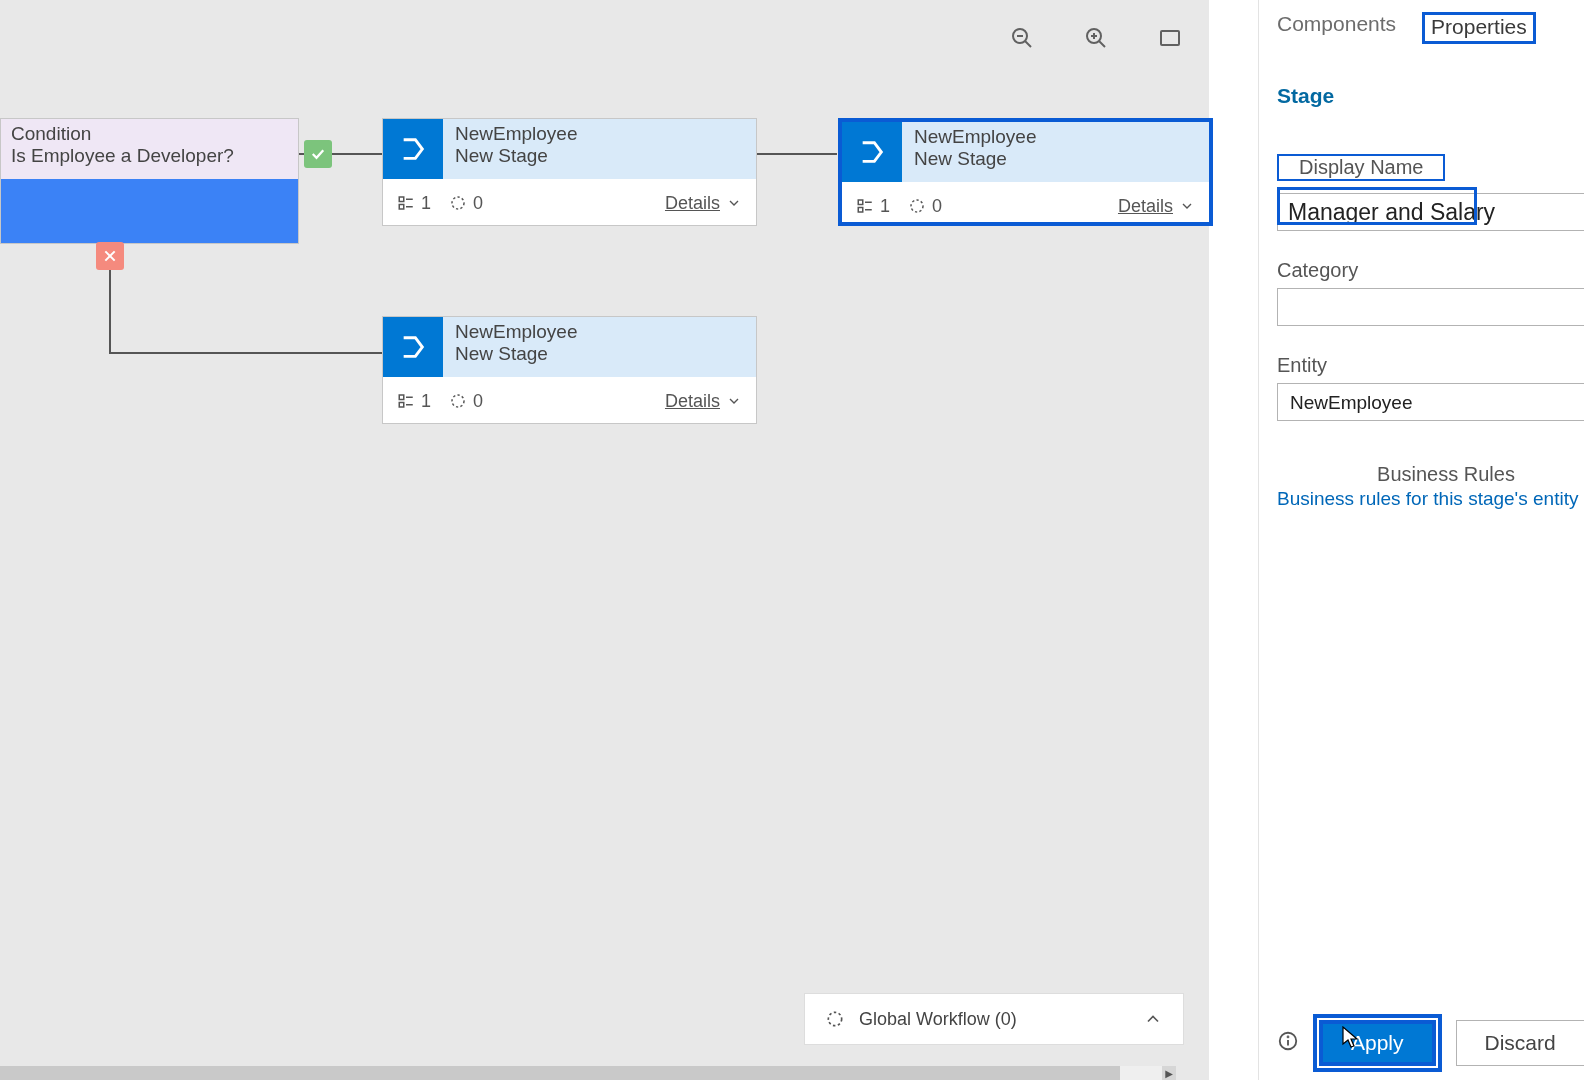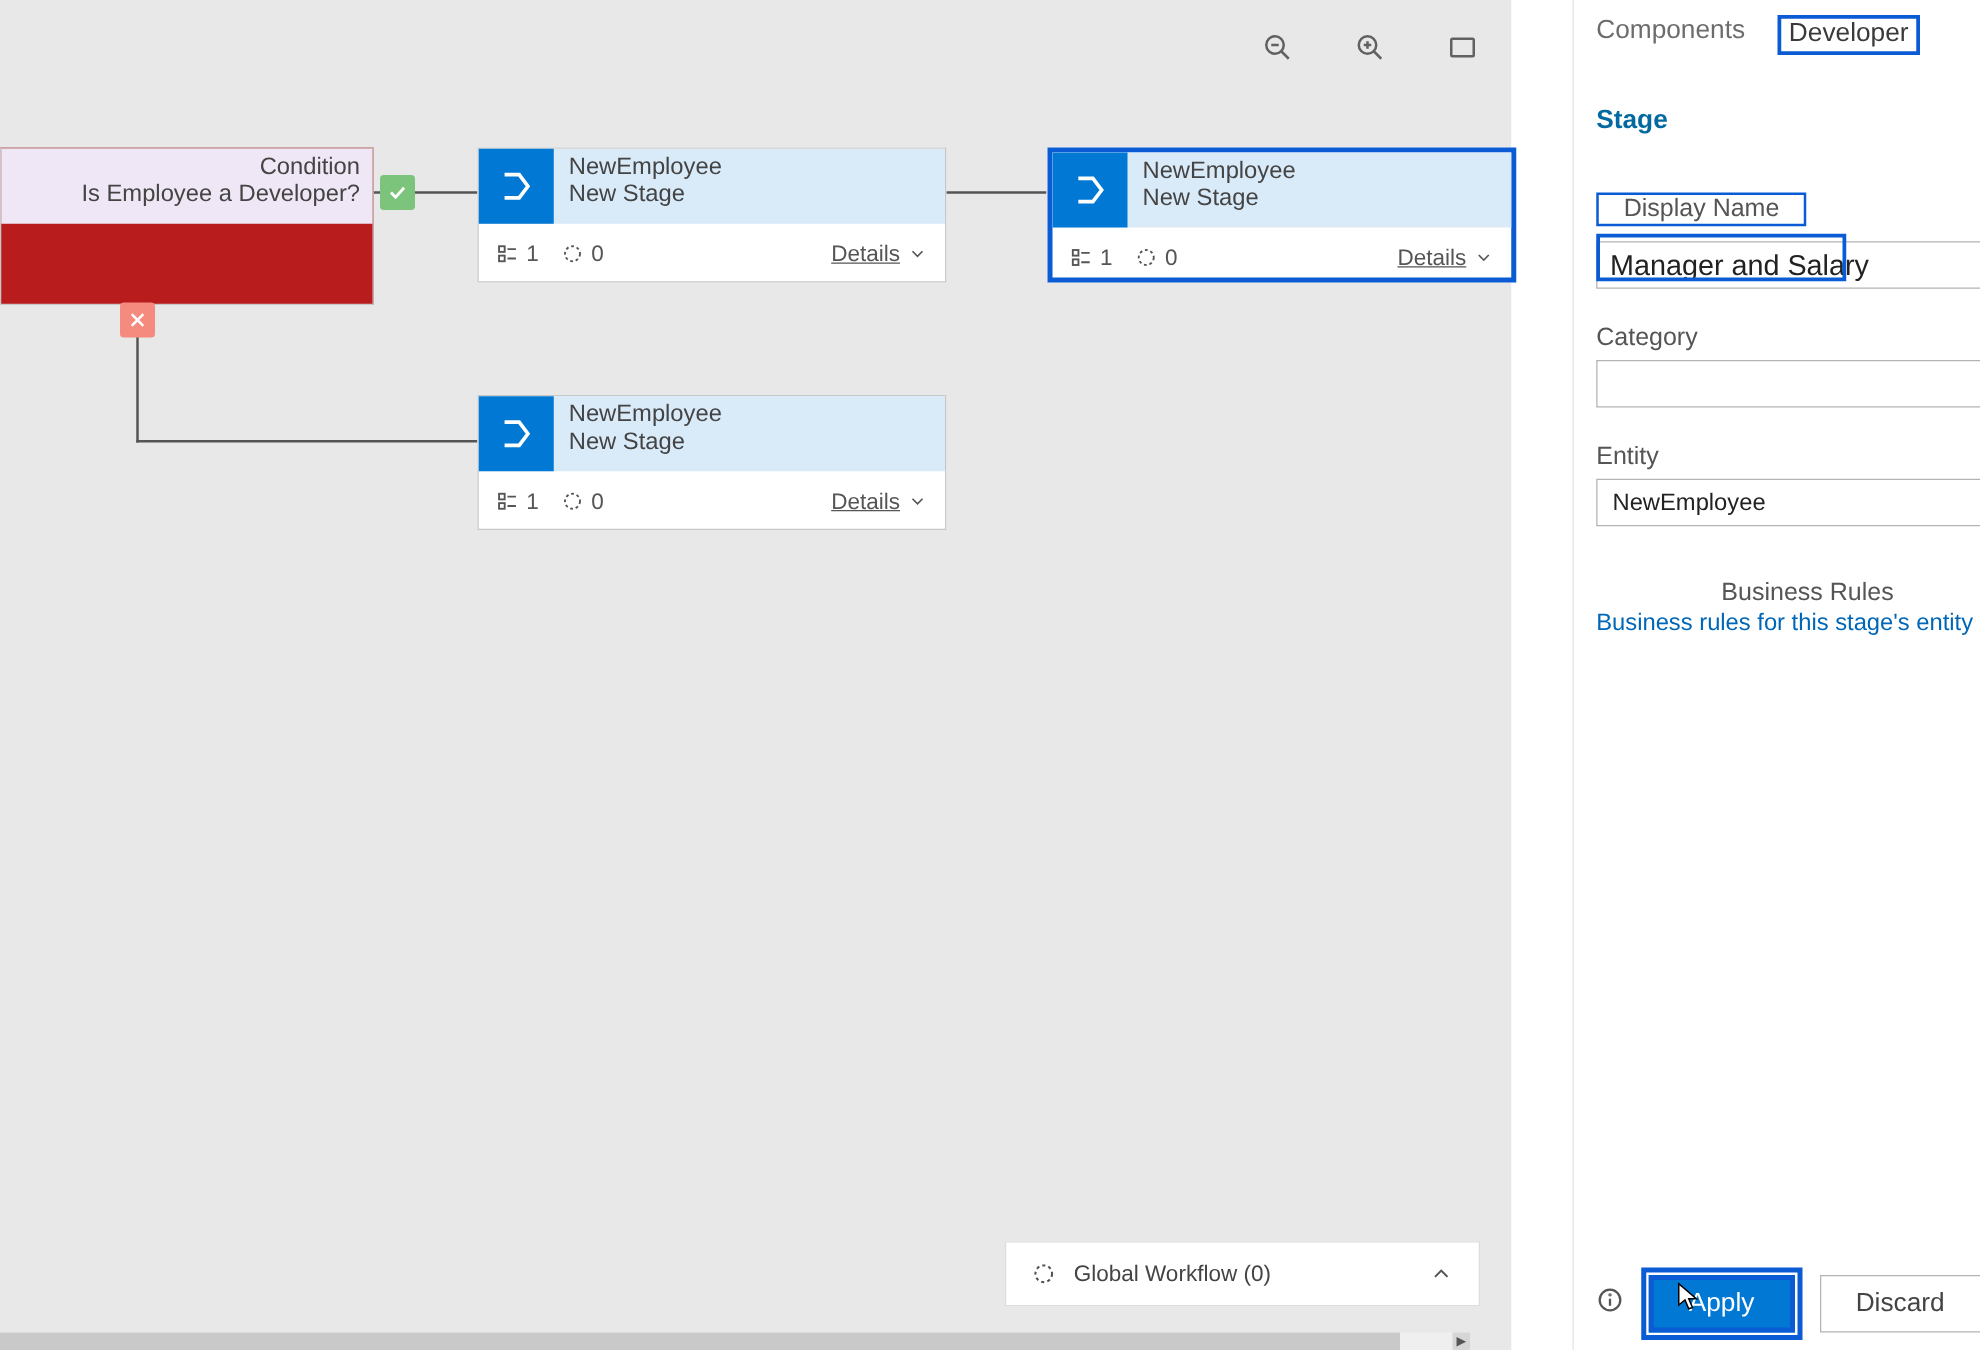--- a/index.html
+++ b/index.html
@@ -20,21 +20,21 @@
   
   .line { position: absolute; background: #555; }
   #line-cond-to-s1 { left: 297px; top: 153px; width: 85px; height: 2px; }
   #line-s1-to-s2   { left: 757px; top: 153px; width: 80px;  height: 2px; }
   #line-down-vert  { left: 109px; top: 264px; width: 2px;  height: 90px;  }
   #line-down-horiz { left: 109px; top: 352px; width: 273px; height: 2px; }
 
   
   #condition-node {
     position: absolute; left: 0; top: 118px; width: 299px; height: 126px;
-    background: #b91c1c; border: 1px solid #c7c7c7; text-align: right;
+    background: #3b82f6; border: 1px solid #c7c7c7;
   }
   #condition-header {
     background: #efe7f5; height: 60px; padding: 4px 10px 4px 10px;
     color: #444; font-size: 19px;
   }
   
   .badge {
     position: absolute; width: 28px; height: 28px; border-radius: 3px;
     display: flex; align-items: center; justify-content: center;
   }
@@ -314,21 +314,21 @@
 
   <div id="hscroll">
     <div id="hscroll-thumb"></div>
     <div id="hscroll-arrow">▶</div>
   </div>
 </div>
 
 <div id="panel">
   <div id="tabs">
     <div class="tab">Components</div>
-    <div class="tab active">Developer</div>
+    <div class="tab active">Properties</div>
   </div>
 
   <div class="section-title">Stage</div>
 
   <span class="field-label label-hl">Display Name</span>
   <div id="display-name-wrap">
     <input class="text-input" value="Manager and Salary" style="">
     <div id="display-name-hl"></div>
   </div>
 

